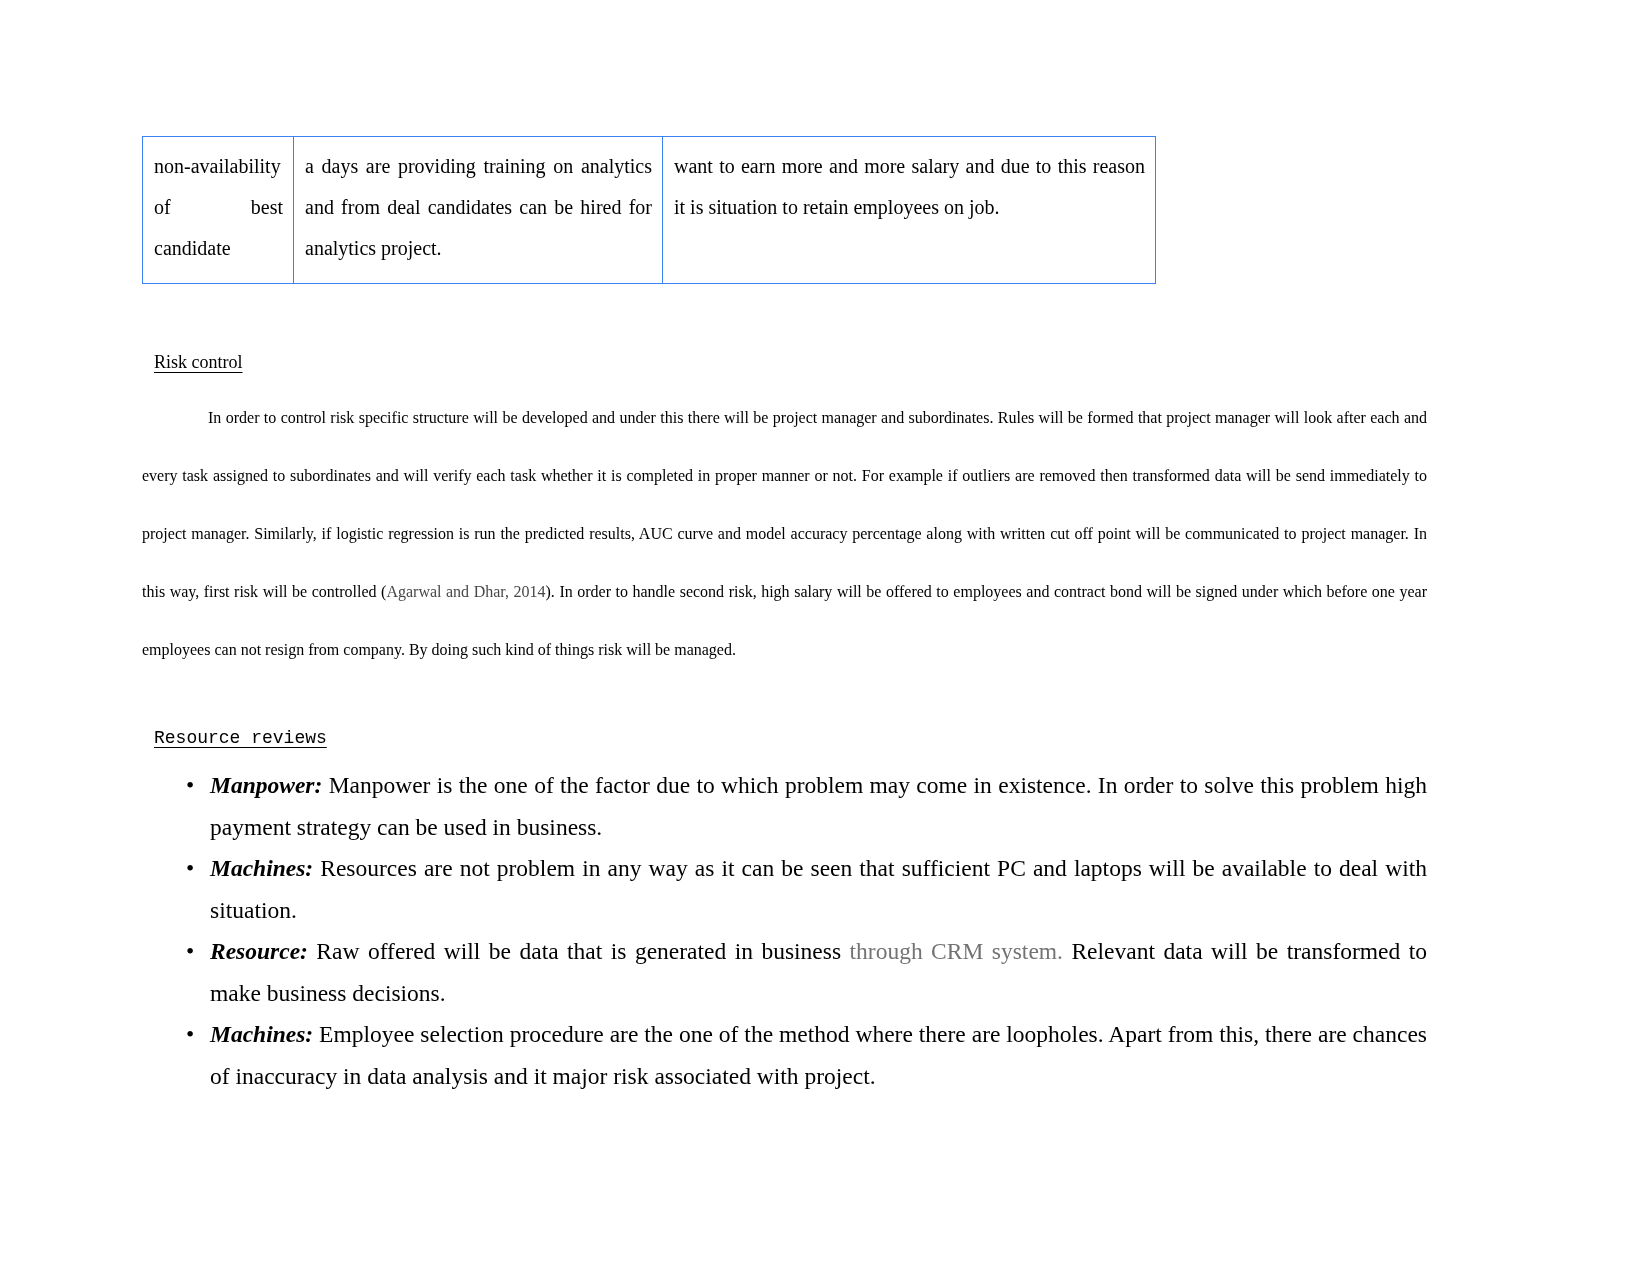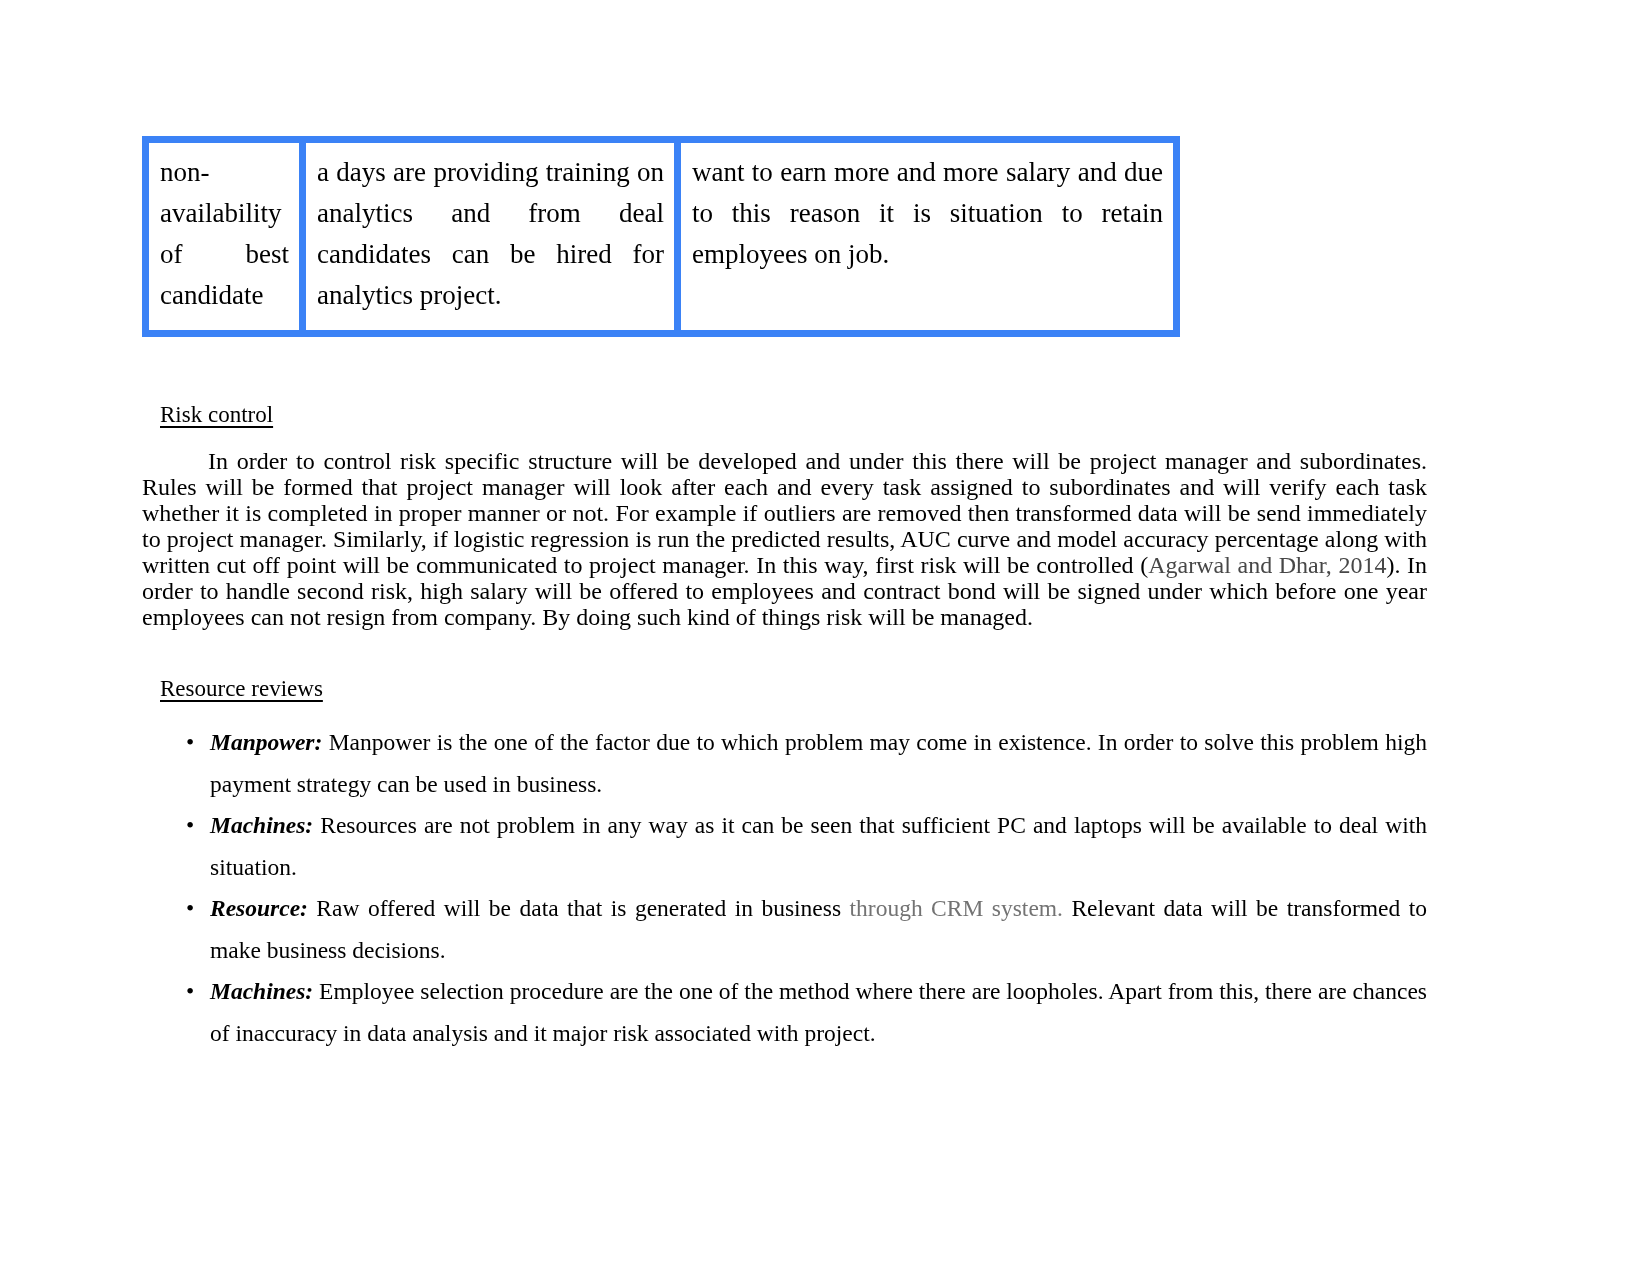--- a/index.html
+++ b/index.html
@@ -34,51 +34,51 @@
   }
 
   
   table.risk-table {
     border-collapse: collapse;
     width: 949px;
     table-layout: fixed;
     margin: 0;
   }
   table.risk-table td {
-    border: 7px solid #3b82f6;
+    border: 1px solid #3b82f6;
     vertical-align: top;
     padding: 9px 10px 14px 11px;
-    font-size: 27px;
+    font-size: 20px;
     line-height: 41px;
     text-align: justify;
     text-align-last: left;
     -moz-text-align-last: left;
     hyphens: none;
   }
   td.col-a { width: 129px; }
   td.col-b { width: 347px; }
   td.col-c { width: 471px; text-align: justify; }
 
   
   .section-heading {
-    font-size: 23px;
+    font-size: 18px;
     line-height: 30px;
     text-decoration: underline;
     text-underline-offset: 4px;
-    margin: 18px;
+    margin: 12px;
     font-weight: normal;
   }
 
   #heading-risk-control { margin-top: 63px; }
-  #heading-resource-reviews { margin-top: 44px; }
+  #heading-resource-reviews { margin-top: 44px; font-family: Liberation Mono, monospace; }
 
   
   p.body-par {
-    font-size: 24px;
-    line-height: 26px;
+    font-size: 16px;
+    line-height: 58px;
     text-align: justify;
     text-align-last: left;
     -moz-text-align-last: left;
     margin: 8px 0 0 0;
     text-indent: 66px;
     hyphens: none;
   }
 
   .citation {
     color: #474747;

